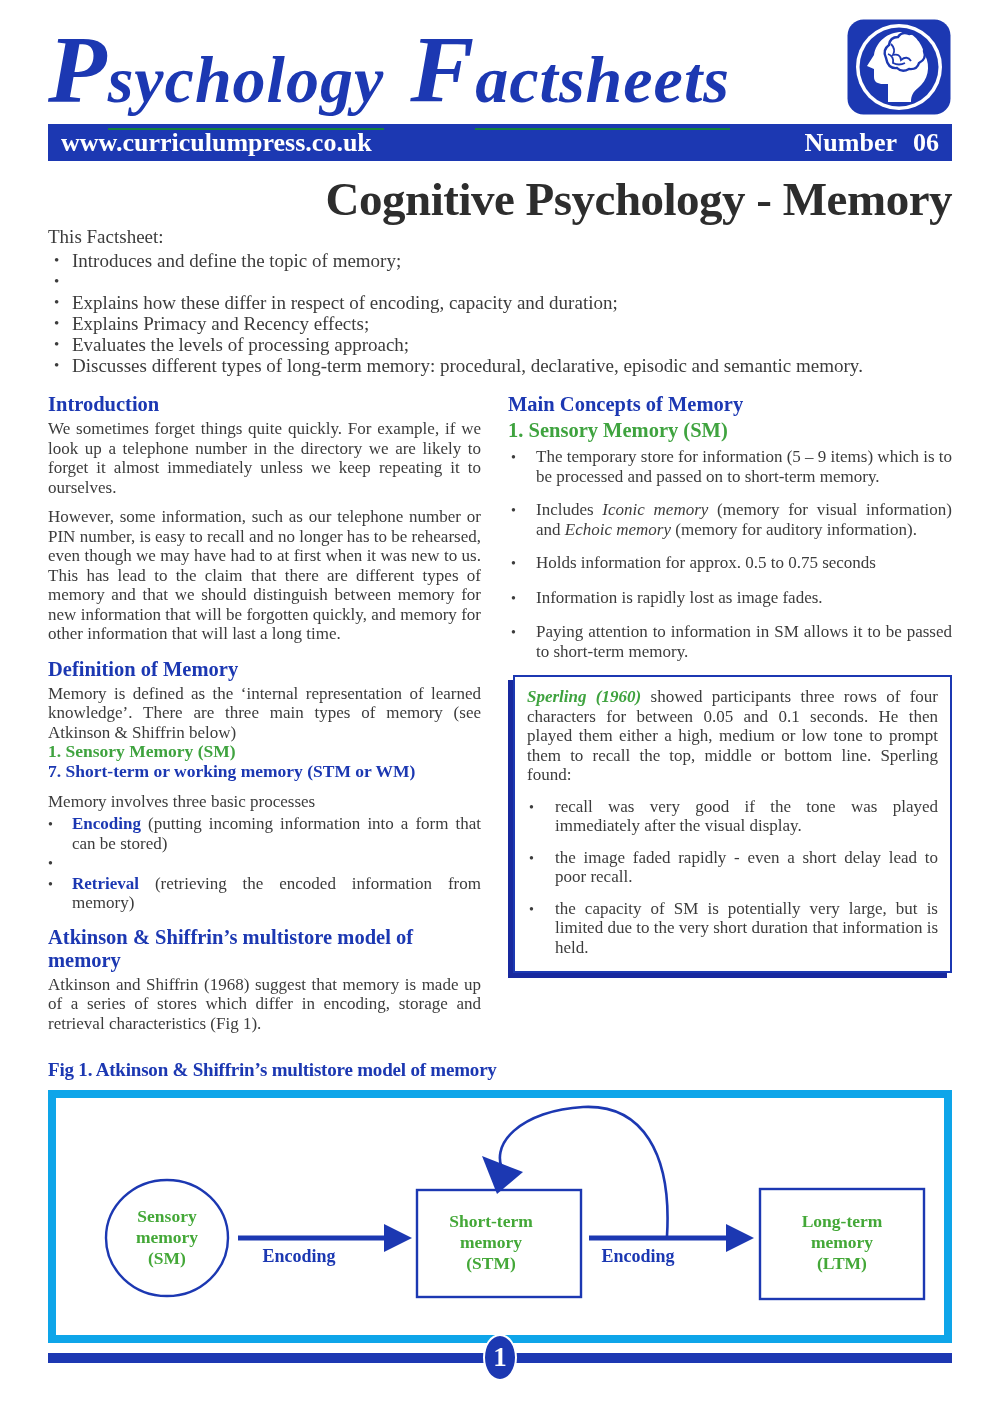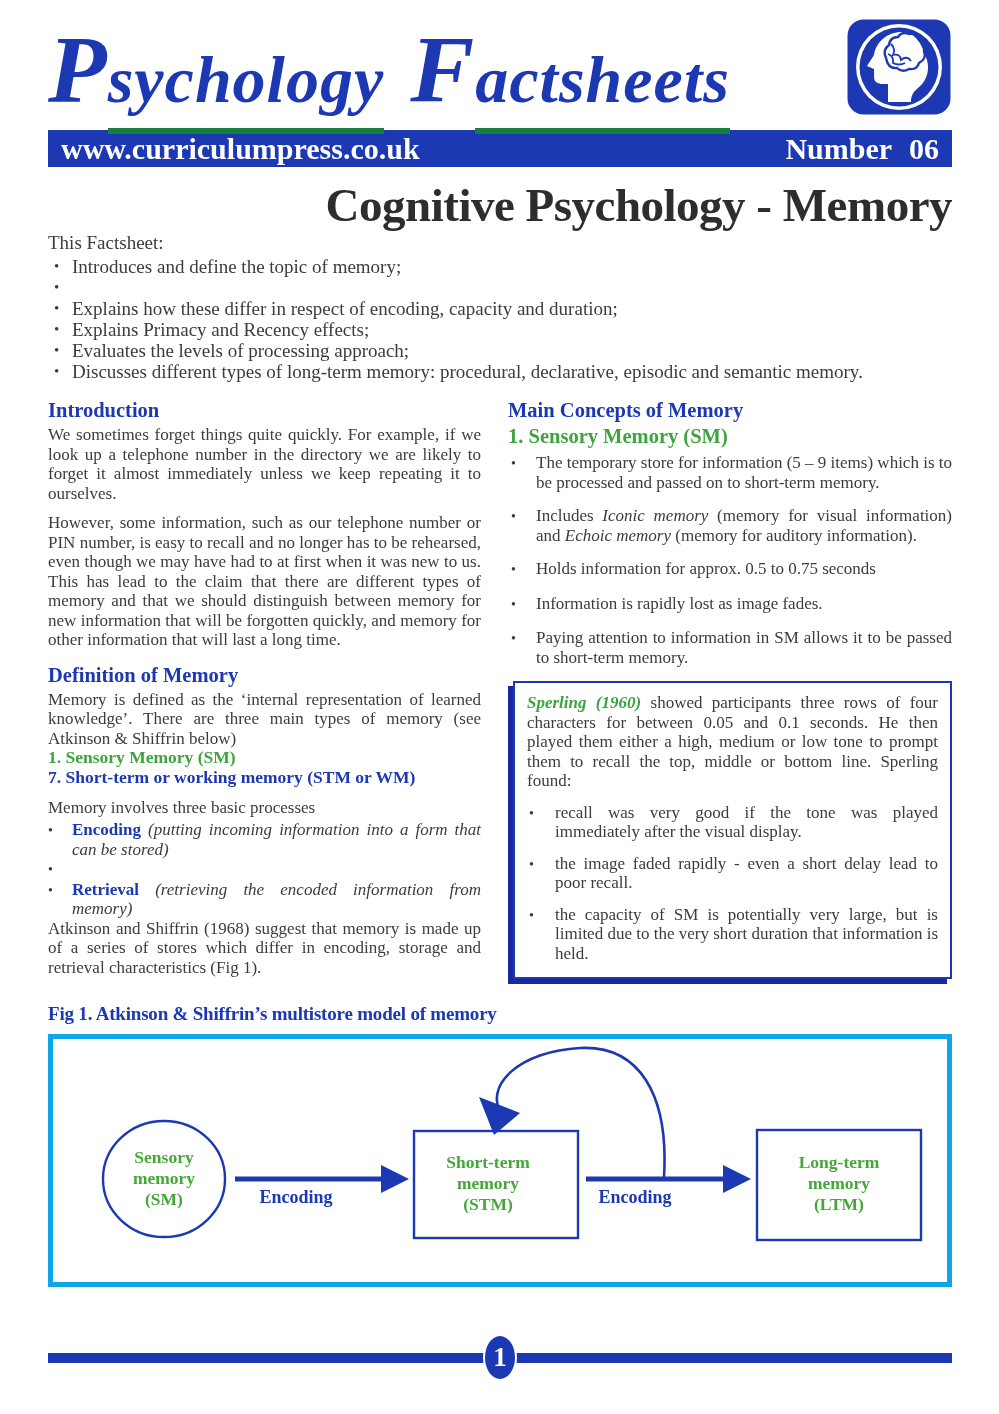--- a/index.html
+++ b/index.html
@@ -9,25 +9,25 @@
     font-family: "Liberation Serif", "DejaVu Serif", serif;
     color: #3c3c3c;
   }
   .page { position: relative; width: 999px; height: 1414px; padding: 0 47px 0 48px; }
 
   
   .brand-row { display: flex; justify-content: space-between; align-items: flex-end; padding-top: 46px; height: 118px; }
   .brand { color: #1c38b2; font-style: italic; font-weight: bold; font-size: 66px; line-height: 1; white-space: nowrap; letter-spacing: 1px; }
   .brand .word { margin-right: 26px; }
   .brand .cap { font-size: 96px; }
-  .brand .rest { border-bottom: 6px solid #15803d; padding-bottom: 12px; }
+  .brand .rest { border-bottom: 2px solid #15803d; padding-bottom: 12px; }
   .logo { width: 106px; height: 98px; flex: 0 0 auto; margin-bottom: 2px; }
 
   
-  .banner { height: 37px; background: #1c38b2; color: #fff; display: flex; justify-content: space-between; align-items: center; padding: 0 13px; font-weight: bold; font-size: 30px; margin-top: 12px; }
+  .banner { height: 37px; background: #1c38b2; color: #fff; display: flex; justify-content: space-between; align-items: center; padding: 0 13px; font-weight: bold; font-size: 26px; margin-top: 6px; }
   .banner .num { word-spacing: 10px; }
 
   
   .main-title { text-align: right; color: #2d2d2d; font-weight: bold; font-size: 47px; margin-top: 11px; letter-spacing: -0.5px; }
 
   
   .fs-intro { font-size: 19px; line-height: 21px; color: #3c3c3c; }
   .fs-intro .lead { margin-bottom: 3px; }
   .fs-intro ul { list-style: none; }
   .fs-intro li { display: flex; }
@@ -43,21 +43,21 @@
 
   .mem-types { list-style: none; font-weight: bold; font-size: 17.5px; line-height: 19.5px; }
   .mem-types .green { color: #3fa33f; }
   .mem-types .blue { color: #1c38b2; }
 
   .processes-lead { font-size: 17px; margin-top: 11px; margin-bottom: 2px; }
   .proc-list { list-style: none; font-size: 17px; line-height: 19.5px; }
   .proc-list li { display: flex; }
   .proc-list .mk { width: 24px; flex: 0 0 24px; font-size: 14px; padding-top: 1px; }
   .proc-list .term { color: #1c38b2; font-weight: bold; }
-  .proc-list .desc { font-style: italic; }
+  .proc-list .desc { }
   .proc-list p { text-align: justify; }
 
   .col-left .multistore-h { margin-top: 13px; }
 
   
   .rc-bullets { list-style: none; font-size: 17px; line-height: 19.5px; }
   .rc-bullets li { display: flex; margin-bottom: 14px; }
   .rc-bullets .mk { width: 28px; flex: 0 0 28px; font-size: 14px; padding-top: 1px; padding-left: 3px; }
   .rc-bullets p { text-align: justify; }
   .it { font-style: italic; }
@@ -67,21 +67,21 @@
   .sperling-box .lead { text-align: justify; margin-bottom: 12px; }
   .sperling-term { color: #3fa33f; font-weight: bold; font-style: italic; }
   .sperling-box ul { list-style: none; }
   .sperling-box li { display: flex; margin-bottom: 12px; }
   .sperling-box li:last-child { margin-bottom: 2px; }
   .sperling-box .mk { width: 28px; flex: 0 0 28px; font-size: 14px; padding-top: 1px; padding-left: 2px; }
   .sperling-box p { text-align: justify; }
 
   
   .fig-caption { color: #1c38b2; font-weight: bold; font-size: 19px; margin-top: 16px; letter-spacing: -0.2px; }
-  .figure { position: relative; border: 5px solid #0ea5e9; height: 253px; margin-top: 9px; }
+  .figure { position: relative; border: 8px solid #0ea5e9; height: 253px; margin-top: 9px; }
   .figure svg.diagram { position: absolute; left: 0; top: 0; }
   .node-label { position: absolute; color: #44a838; font-weight: bold; font-size: 17.5px; line-height: 21px; text-align: center; white-space: pre-line; }
   .edge-label { position: absolute; color: #1c38b2; font-weight: bold; font-size: 18px; text-align: center; width: 120px; }
 
   
   .footer-bar { position: absolute; left: 48px; right: 47px; top: 1353px; height: 10px; background: #1c38b2; }
   .page-badge { position: absolute; left: 50%; top: -19px; transform: translateX(-50%); width: 34px; height: 47px; background: #1c38b2; border: 2px solid #ffffff; border-radius: 50%; color: #fff; font-weight: bold; font-size: 27px; display: flex; align-items: center; justify-content: center; }
 </style>
 </head>
 <body>
@@ -160,20 +160,21 @@
           </li>
         <li>
             <span class="mk">•</span>
           </li>
         <li>
             <span class="mk">•</span>
             <p><span class="term">Retrieval</span><span class="desc"> (retrieving the encoded information from memory)</span></p>
           </li>
       </ul>
 
+      <h2 class="sect multistore-h">Atkinson &amp; Shiffrin’s multistore model of memory</h2>
       <p class="body">Atkinson and Shiffrin (1968) suggest that memory is made up of a series of stores which differ in encoding, storage and retrieval characteristics (Fig 1).</p>
     </div>
 
     <div class="col-right">
       <h2 class="sect">Main Concepts of Memory</h2>
       <h2 class="sect" style="color:#3fa33f; margin-bottom:5px;">1. Sensory Memory (SM)</h2>
       <ul class="rc-bullets">
         <li>
             <span class="mk">•</span>
             <p>The temporary store for information (5 – 9 items) which is to be processed and passed on to short-term memory.</p>

